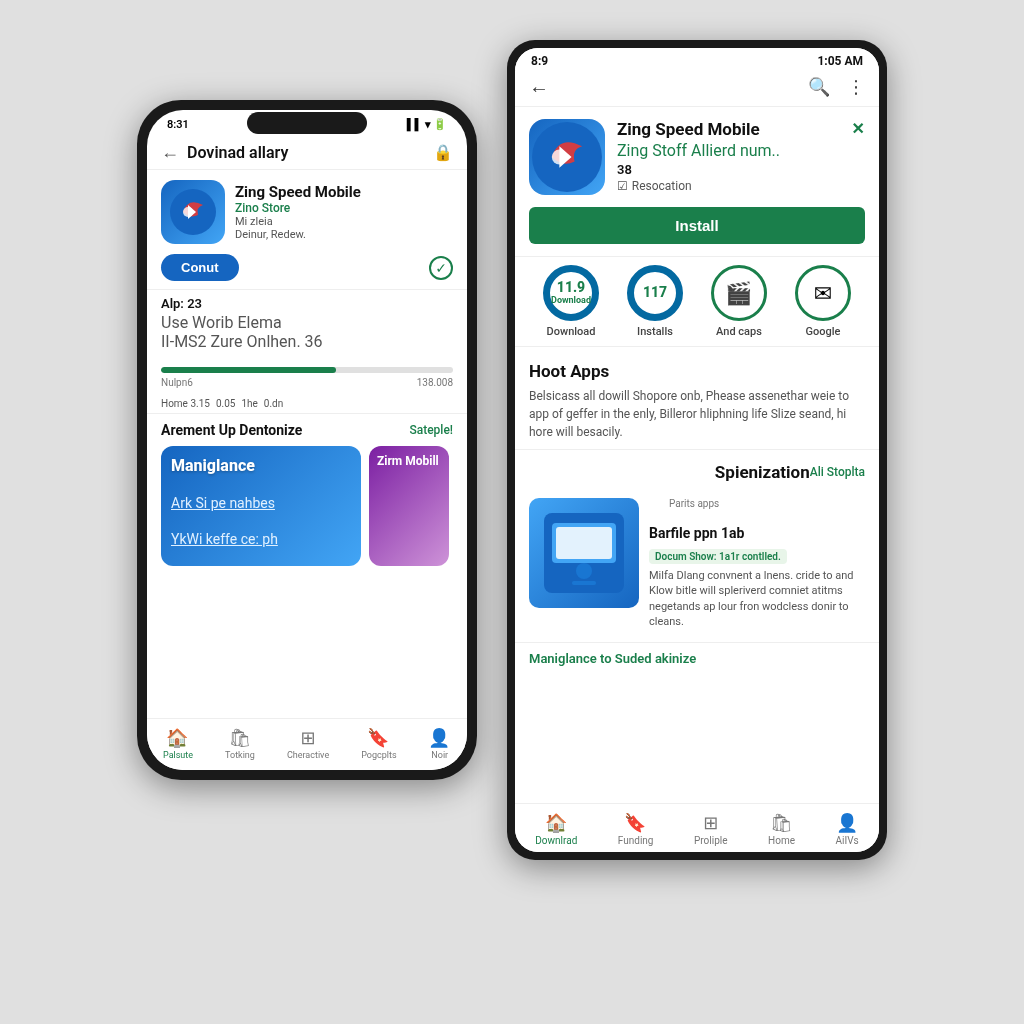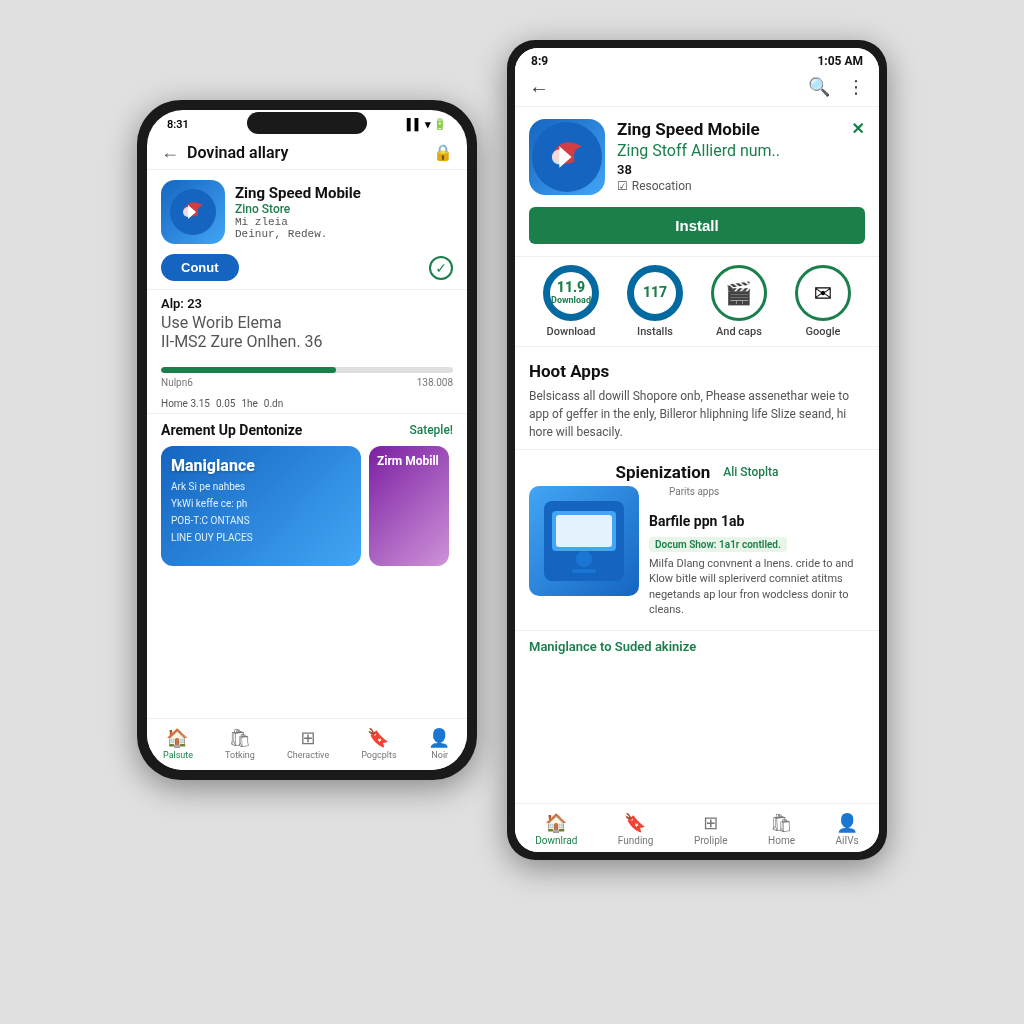--- a/index.html
+++ b/index.html
@@ -128,21 +128,20 @@
 
     .app-store {
       font-size: 12px;
       color: #1a7f4b;
       font-weight: 500;
     }
 
     .app-meta {
       font-size: 11px;
       color: #555;
-      font-family: Liberation Mono, monospace;
     }
 
     .app-action-row {
       display: flex;
       align-items: center;
       justify-content: space-between;
       padding: 0 14px 8px;
     }
 
     .btn-blue {
@@ -261,23 +260,24 @@
     }
 
     .banner-item .banner-title {
       font-size: 16px;
       font-weight: 800;
       color: #fff;
       text-shadow: 0 1px 3px rgba(0,0,0,0.3);
     }
 
     .banner-item .banner-sub {
-      font-size: 10px;
+      font-size: 14px;
       color: #e0f0ff;
-      margin-top: 6px;
+      margin-top: 20px;
+      text-decoration: underline;
     }
 
     .banner-item2 {
       flex-shrink: 0;
       width: 80px;
       height: 120px;
       background: linear-gradient(135deg, #7B1FA2, #CE93D8);
       border-radius: 12px;
       padding: 8px;
     }
@@ -522,24 +522,23 @@
       color: #555;
       line-height: 1.5;
     }
 
     .spien-section {
       padding: 12px 14px;
     }
 
     .spien-header {
       display: flex;
-      justify-content: center;
-      align-items: center;
-      margin-bottom: 4px;
-      gap: 13px;
+      justify-content: flex-end;
+      align-items: center;
+      margin-bottom: 16px;
     }
 
     .spien-title {
       font-size: 17px;
       font-weight: 700;
       color: #111;
     }
 
     .spien-link {
       font-size: 12px;

